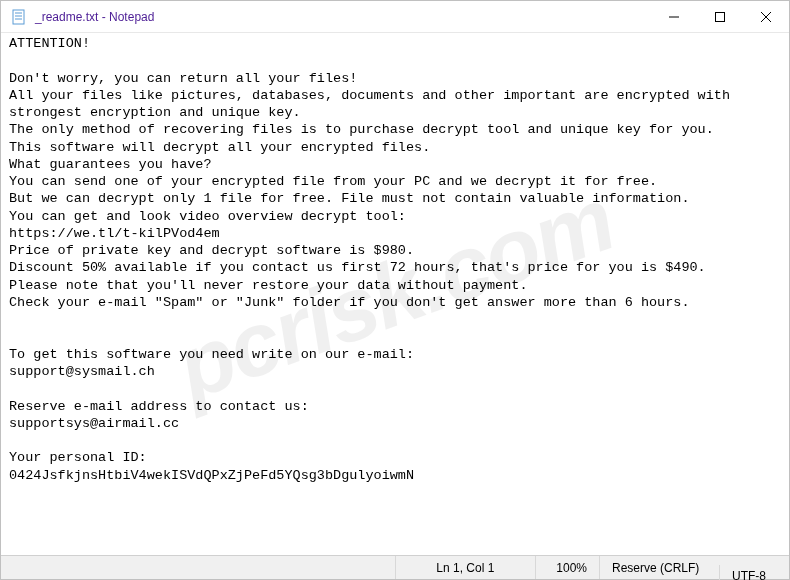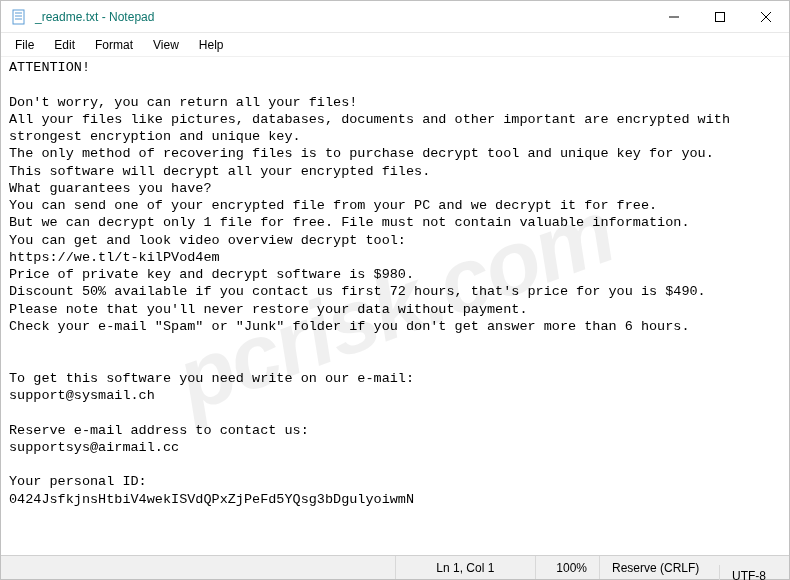--- a/index.html
+++ b/index.html
@@ -26,21 +26,21 @@
       border-bottom: 1px solid #e8e8e8;
     }
     .titlebar-icon {
       width: 16px;
       height: 16px;
       margin: 0 8px 0 10px;
     }
     .titlebar-title {
       flex: 1;
       font-size: 12px;
-      color: #0f766e;
+      color: #4c1d95;
     }
     .window-controls {
       display: flex;
       height: 100%;
     }
     .window-btn {
       width: 46px;
       height: 100%;
       display: flex;
       align-items: center;
@@ -136,27 +136,20 @@
       </div>
       <div class="window-btn close">
         <svg width="10" height="10" viewBox="0 0 10 10">
             <line x1="0" y1="0" x2="10" y2="10" stroke="#000" stroke-width="1"></line>
             <line x1="10" y1="0" x2="0" y2="10" stroke="#000" stroke-width="1"></line>
           </svg>
       </div>
     </div>
   </div>
 
-  <div class="menubar">
-    <div class="menu-item">File</div>
-    <div class="menu-item">Edit</div>
-    <div class="menu-item">Format</div>
-    <div class="menu-item">View</div>
-    <div class="menu-item">Help</div>
-  </div>
 
   <div class="content"><span>ATTENTION!
 
 Don't worry, you can return all your files!
 All your files like pictures, databases, documents and other important are encrypted with strongest encryption and unique key.
 The only method of recovering files is to purchase decrypt tool and unique key for you.
 This software will decrypt all your encrypted files.
 What guarantees you have?
 You can send one of your encrypted file from your PC and we decrypt it for free.
 But we can decrypt only 1 file for free. File must not contain valuable information.

